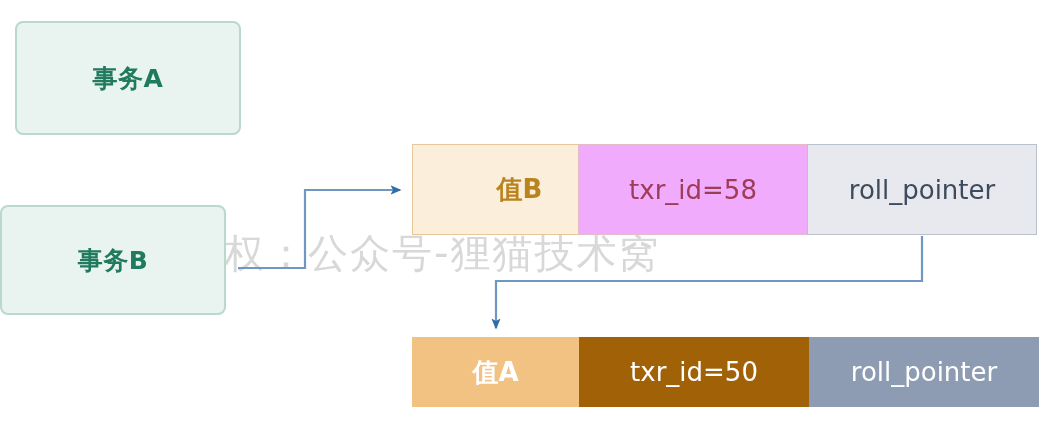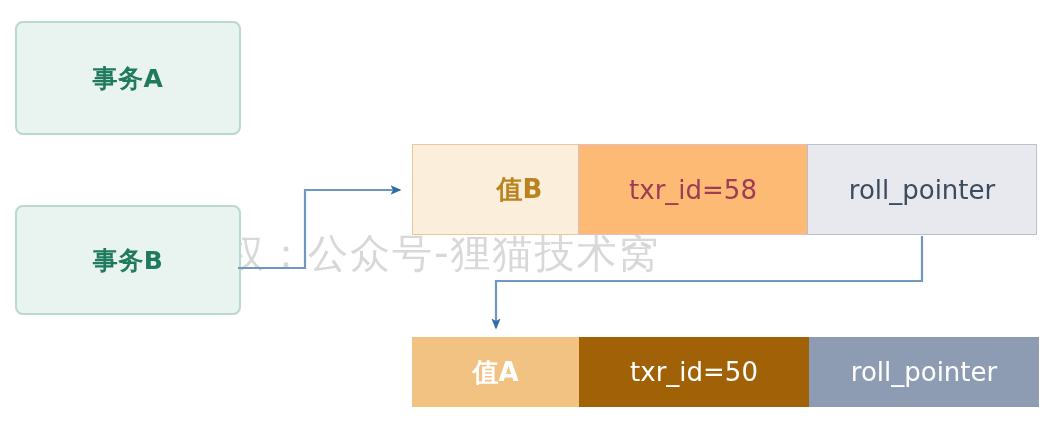--- a/index.html
+++ b/index.html
@@ -32,21 +32,21 @@
     color: #1f7a5e;
     font-weight: bold;
     font-size: 25px;
     line-height: 1.32;
     z-index: 3;
   }
   .txn-box .line1 { letter-spacing: 0.5px; }
   .txn-box .line2 { letter-spacing: 0.5px; }
 
   #txn-a { left: 15px;  top: 21px;  width: 226px; height: 114px; }
-  #txn-b { left: 15px;  top: 205px; width: 226px; height: 110px; }
+  #txn-b { left: 0;  top: 205px; width: 226px; height: 110px; }
 
   
   .record-row {
     position: absolute;
     display: flex;
     z-index: 3;
   }
   #record-new { left: 412px; top: 144px;  height: 91px; }
   #record-old { left: 412px; top: 337px;  height: 70px; }
 
@@ -56,21 +56,21 @@
     align-items: center;
     justify-content: center;
     font-size: 26px;
     white-space: nowrap;
   }
 
   
   #record-new .cell { border: 1px solid rgba(0,0,0,0.12); margin-left: -1px; }
   #record-new .cell:first-child { margin-left: 0; padding-left: 48px; }
   #record-new .cell-value   { width: 167px; background: #fbeedb; border-color: #e8c79a; color: #b9841f; font-weight: bold; }
-  #record-new .cell-txid    { width: 230px; background: #fdba74; border-color: #e3bcc8; color: #9e3b57; }
+  #record-new .cell-txid    { width: 230px; background: #f0abfc; border-color: #e3bcc8; color: #9e3b57; }
   #record-new .cell-pointer { width: 230px; background: #e7e9ee; border-color: #b9c1cd; color: #3d4b5c; }
 
   
   #record-old .cell-value   { width: 167px; background: #f2c283; color: #ffffff; font-weight: bold; }
   #record-old .cell-txid    { width: 230px; background: #a16207; color: #ffffff; }
   #record-old .cell-pointer { width: 230px; background: #8d9cb2; color: #ffffff; }
 
   
   #watermark {
     position: absolute;

